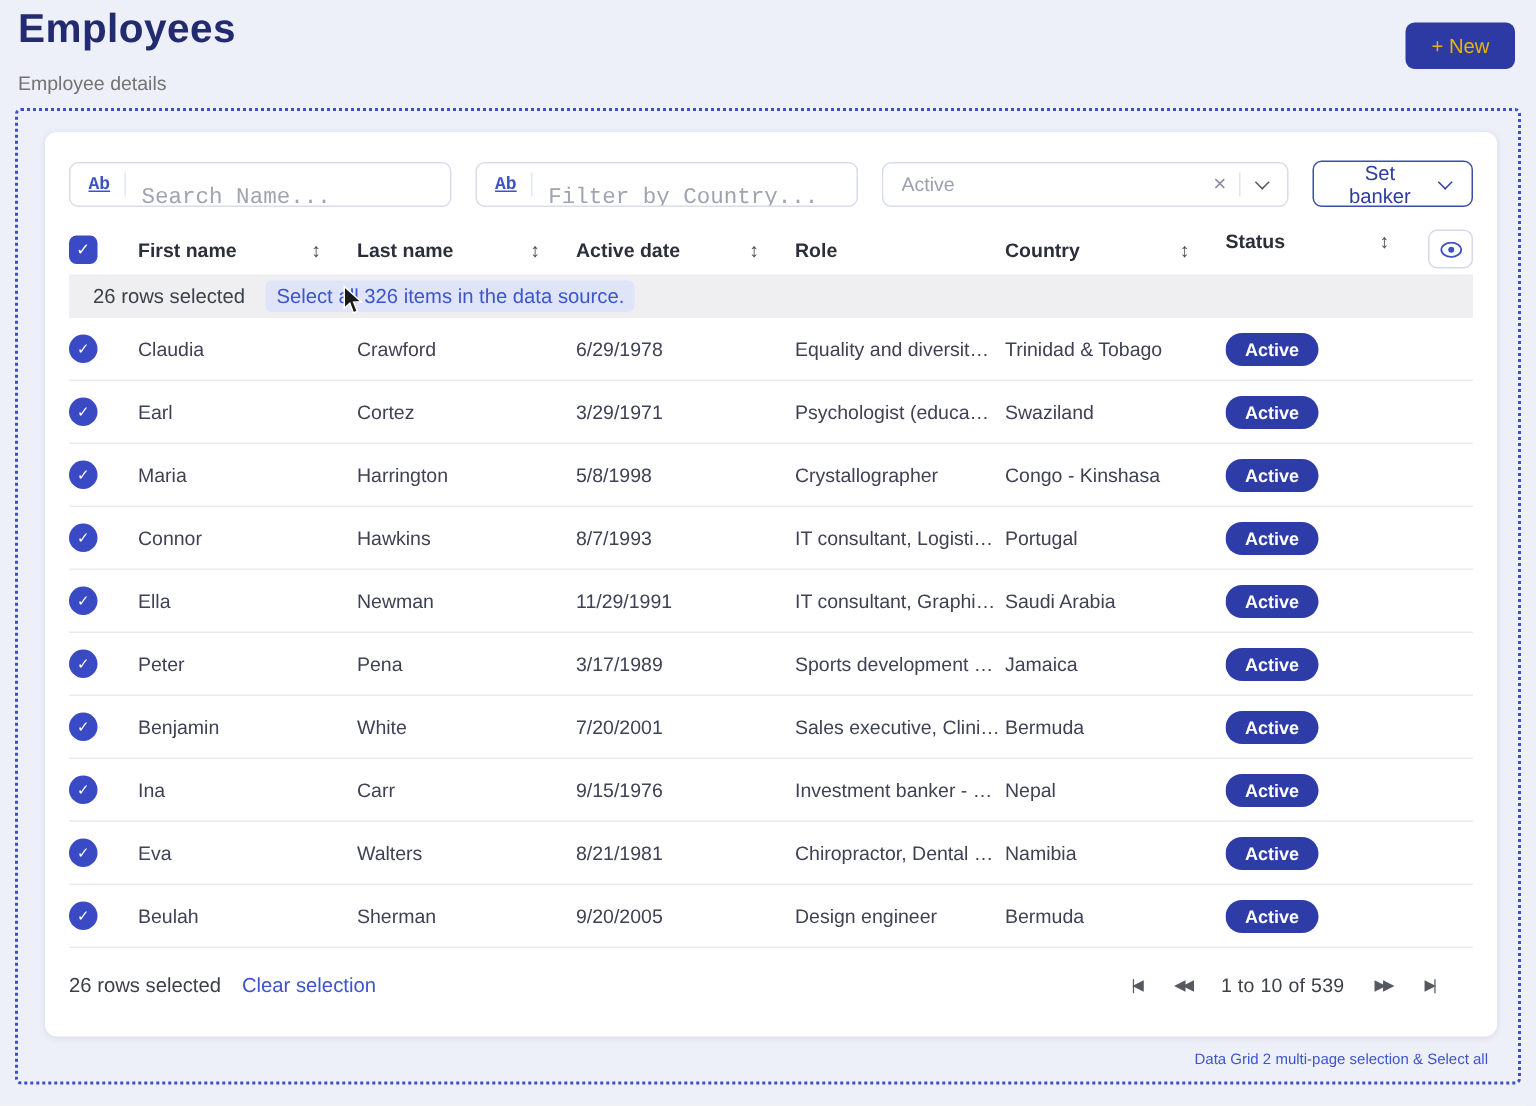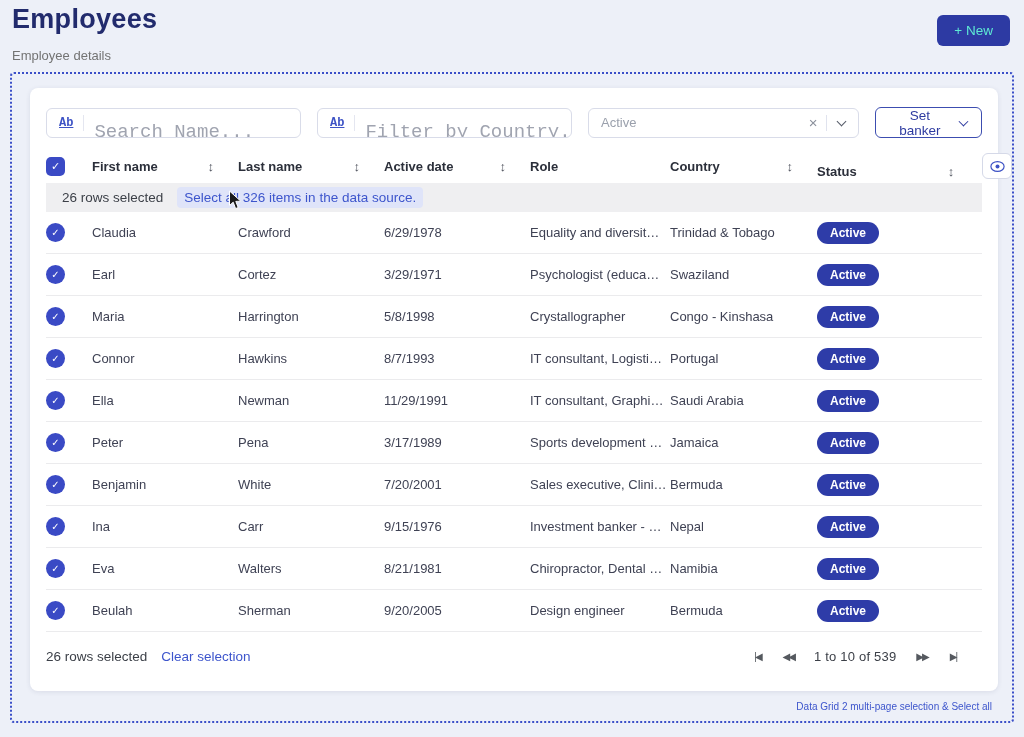--- a/index.html
+++ b/index.html
@@ -4,59 +4,59 @@
 <style>
   * { margin:0; padding:0; box-sizing:border-box; }
   html,body { background:#edf0f8; }
   body { font-family:"Liberation Sans", sans-serif; }
   .page { position:relative; width:1024px; height:737px; background:#edf0f8; overflow:hidden; }
 
   
   .top-bar { display:flex; justify-content:space-between; align-items:flex-start; padding:4px 14px 0 12px; }
   .page-title { color:#222b6d; font-size:27px; font-weight:bold; letter-spacing:.3px; }
   .page-subtitle { color:#737373; font-size:13px; margin-top:13px; }
-  .btn-new { margin-top:11px; background:#2d3aa3; color:#5eead4; border:none; border-radius:6px;
+  .btn-new { margin-top:11px; background:#2d3aa3; color:#eab308; border:none; border-radius:6px;
              font-size:13.5px; padding:8px 17px; cursor:pointer; font-family:inherit; }
 
   
   .dotted { position:absolute; left:10px; right:10px; top:72px; height:651px;
             border:2px dotted #3b4fc8; border-radius:4px; padding:14px 18px; }
   .demo-link-row { position:absolute; right:20px; bottom:7px; }
   .demo-link { color:#3d55cc; font-size:10px; text-decoration:none;padding-left:20px; }
 
   
   .card { background:#fff; border-radius:8px; box-shadow:0 1px 5px rgba(40,50,90,.10);
           margin:0 auto; width:968px; height:603px; padding:0 16px; }
 
   
   .filters { display:flex; align-items:center; gap:16px; padding:19px 0 13px 0; }
   .finput { display:flex; align-items:center; height:30px; border:1px solid #d9dce9; border-radius:6px;
             background:#fff; overflow:hidden;font-family:Liberation Mono, monospace; }
   .finput.w1 { width:264px; } .finput.w2 { width:264px; } .fselect { width:280px; }
   .ab-adorn { color:#3d52c5; font-size:12px; font-weight:bold; text-decoration:underline;
               padding:0 10px 0 12px; border-right:1px solid #e4e6f0; height:16px; line-height:16px; }
-  .finput input { border:none; outline:none; flex:1; font-size:19px; padding:0 10px;
+  .finput input { border:none; outline:none; flex:1; font-size:15px; padding:0 10px;
                   color:#5a5f6e; font-family:inherit; background:transparent;margin-top:18px; }
   .finput input::placeholder { color:#a0a4b0; }
   .fselect { display:flex; align-items:center; height:30px; border:1px solid #d9dce9; border-radius:6px; }
   .fselect input { border:none; outline:none; flex:1; font-size:13px; padding:0 12px; color:#9aa0ac; font-family:inherit; }
   .sel-clear { color:#8b909c; font-size:15px; padding:0 8px; cursor:pointer; }
   .sel-divider { width:1px; height:16px; background:#e0e3ee; }
   .chev { width:7px; height:7px; border-right:1.6px solid #555b68; border-bottom:1.6px solid #555b68;
           transform:rotate(45deg); margin:-3px 13px 0 11px; }
   .btn-set-status { margin-left:auto; display:flex; align-items:center; height:31px; padding:0 13px;
                     background:#fff; border:1px solid #3c4db0; border-radius:6px; color:#2e3ba0;
                     font-size:13.5px; cursor:pointer; font-family:inherit; }
   .btn-set-status .chev { border-color:#2e3ba0; margin:-3px 1px 0 9px; }
 
   
   .grid-row { display:grid; grid-template-columns:46px 146px 146px 146px 140px 147px 1fr; align-items:center; }
   .thead { height:30px; }
-  .hcell { display:flex; align-items:flex-end; justify-content:space-between; padding-right:24px;
-           font-size:13px; font-weight:bold; color:#2b2f3a;gap:28px; }
+  .hcell { display:flex; align-items:flex-start; justify-content:space-between; padding-right:24px;
+           font-size:13px; font-weight:bold; color:#2b2f3a; }
   .hcell.no-sort { padding-right:0; }
   .sort-icon { color:#4b4f5a; font-size:13px; font-weight:normal; cursor:pointer; }
   .status-hcell { padding-right:0; }
   .eye-btn { margin-left:auto; width:30px; height:26px; border:1px solid #d5d9e8; border-radius:6px;
              background:#fff; display:flex; align-items:center; justify-content:center; cursor:pointer; }
 
   .check-cell { display:flex; align-items:center; }
   .hdr-check { width:19px; height:19px; border-radius:5px; background:#3a4ac5; color:#fff;
                display:flex; align-items:center; justify-content:center; font-size:11px; cursor:pointer; }
   .row-check { width:19px; height:19px; border-radius:50%; background:#3a4ac5; color:#fff;

